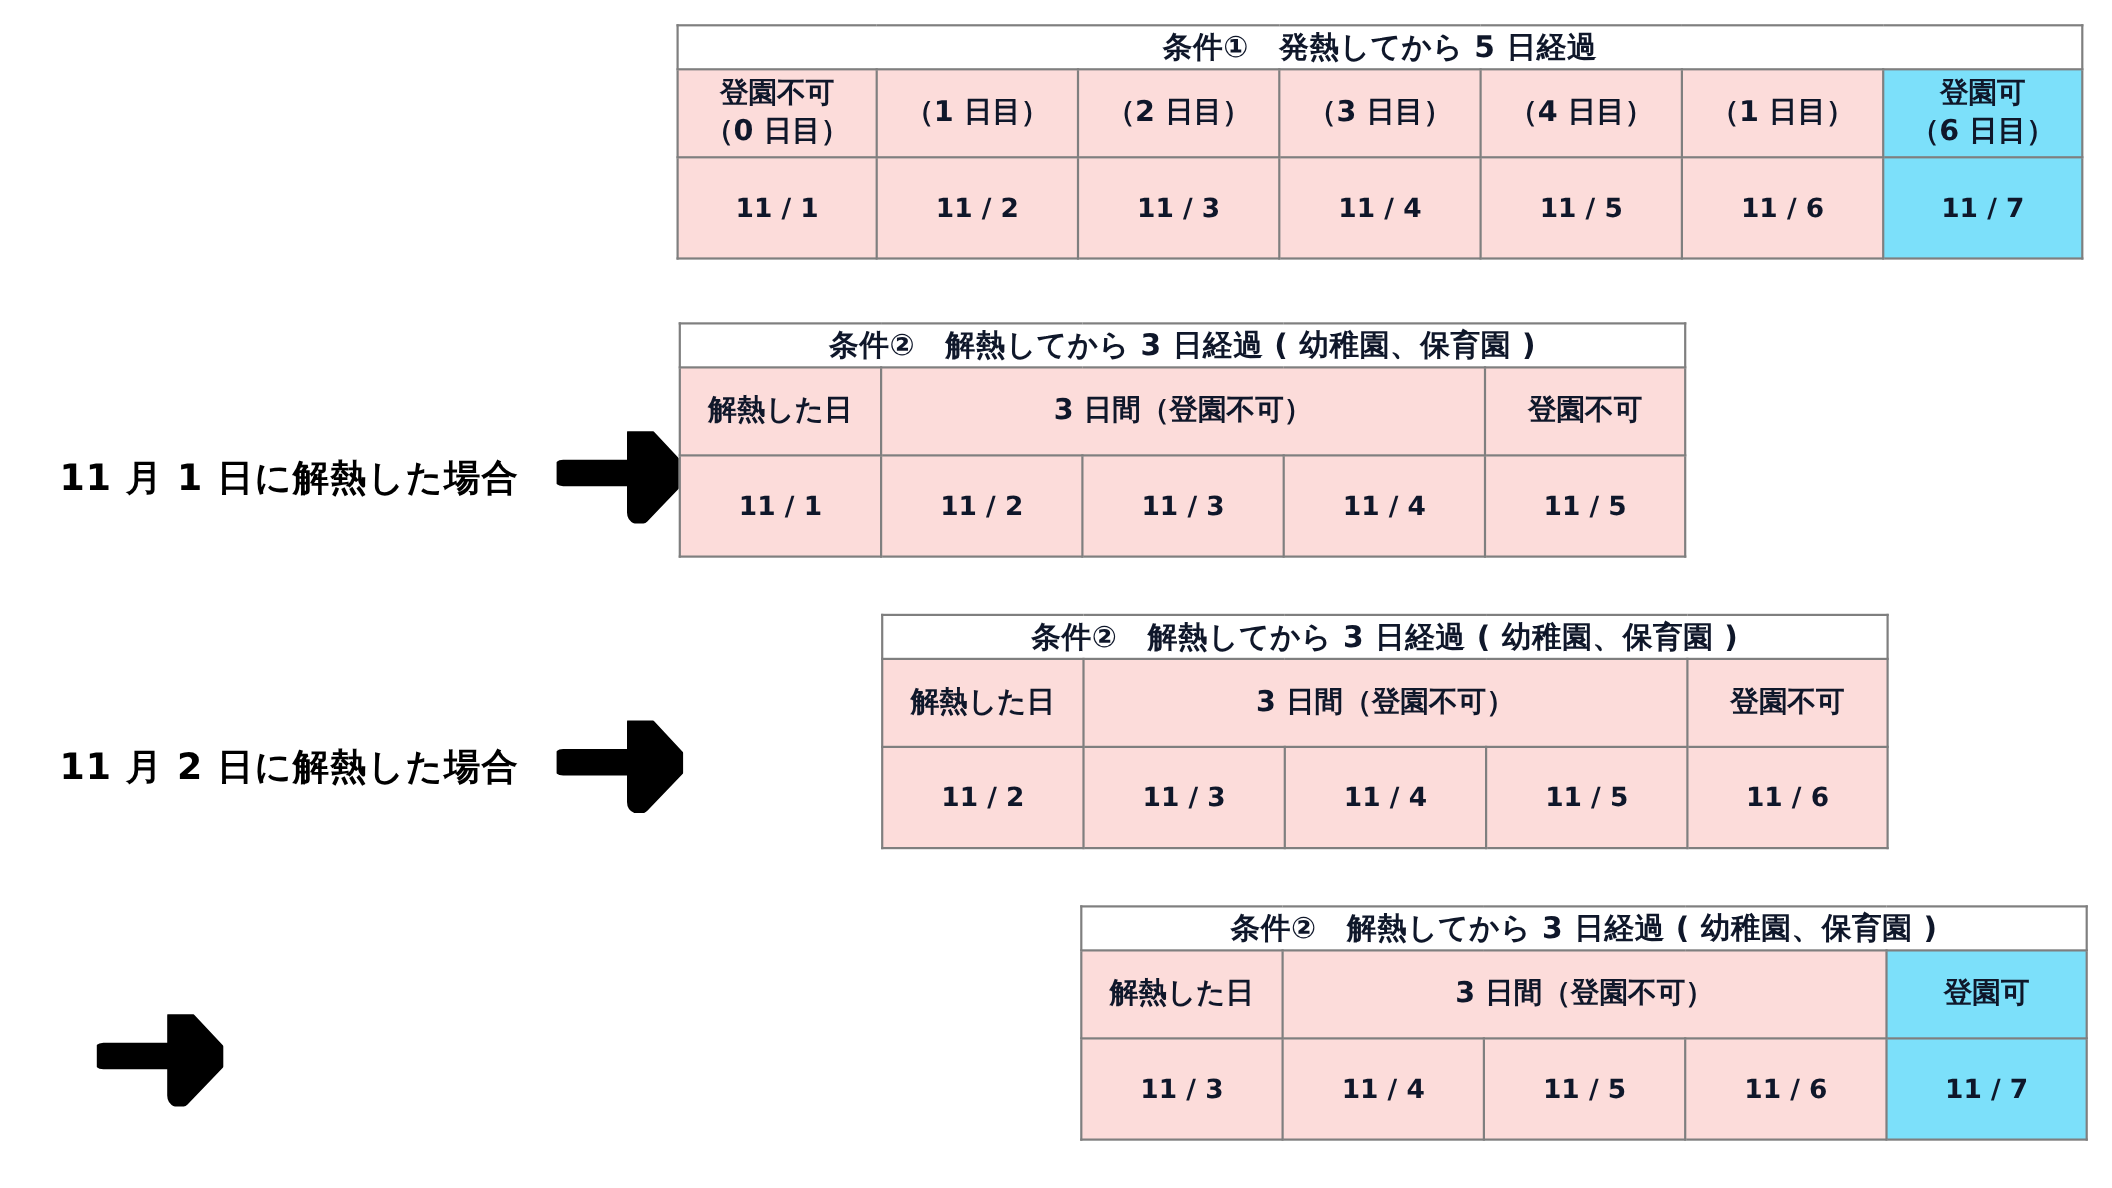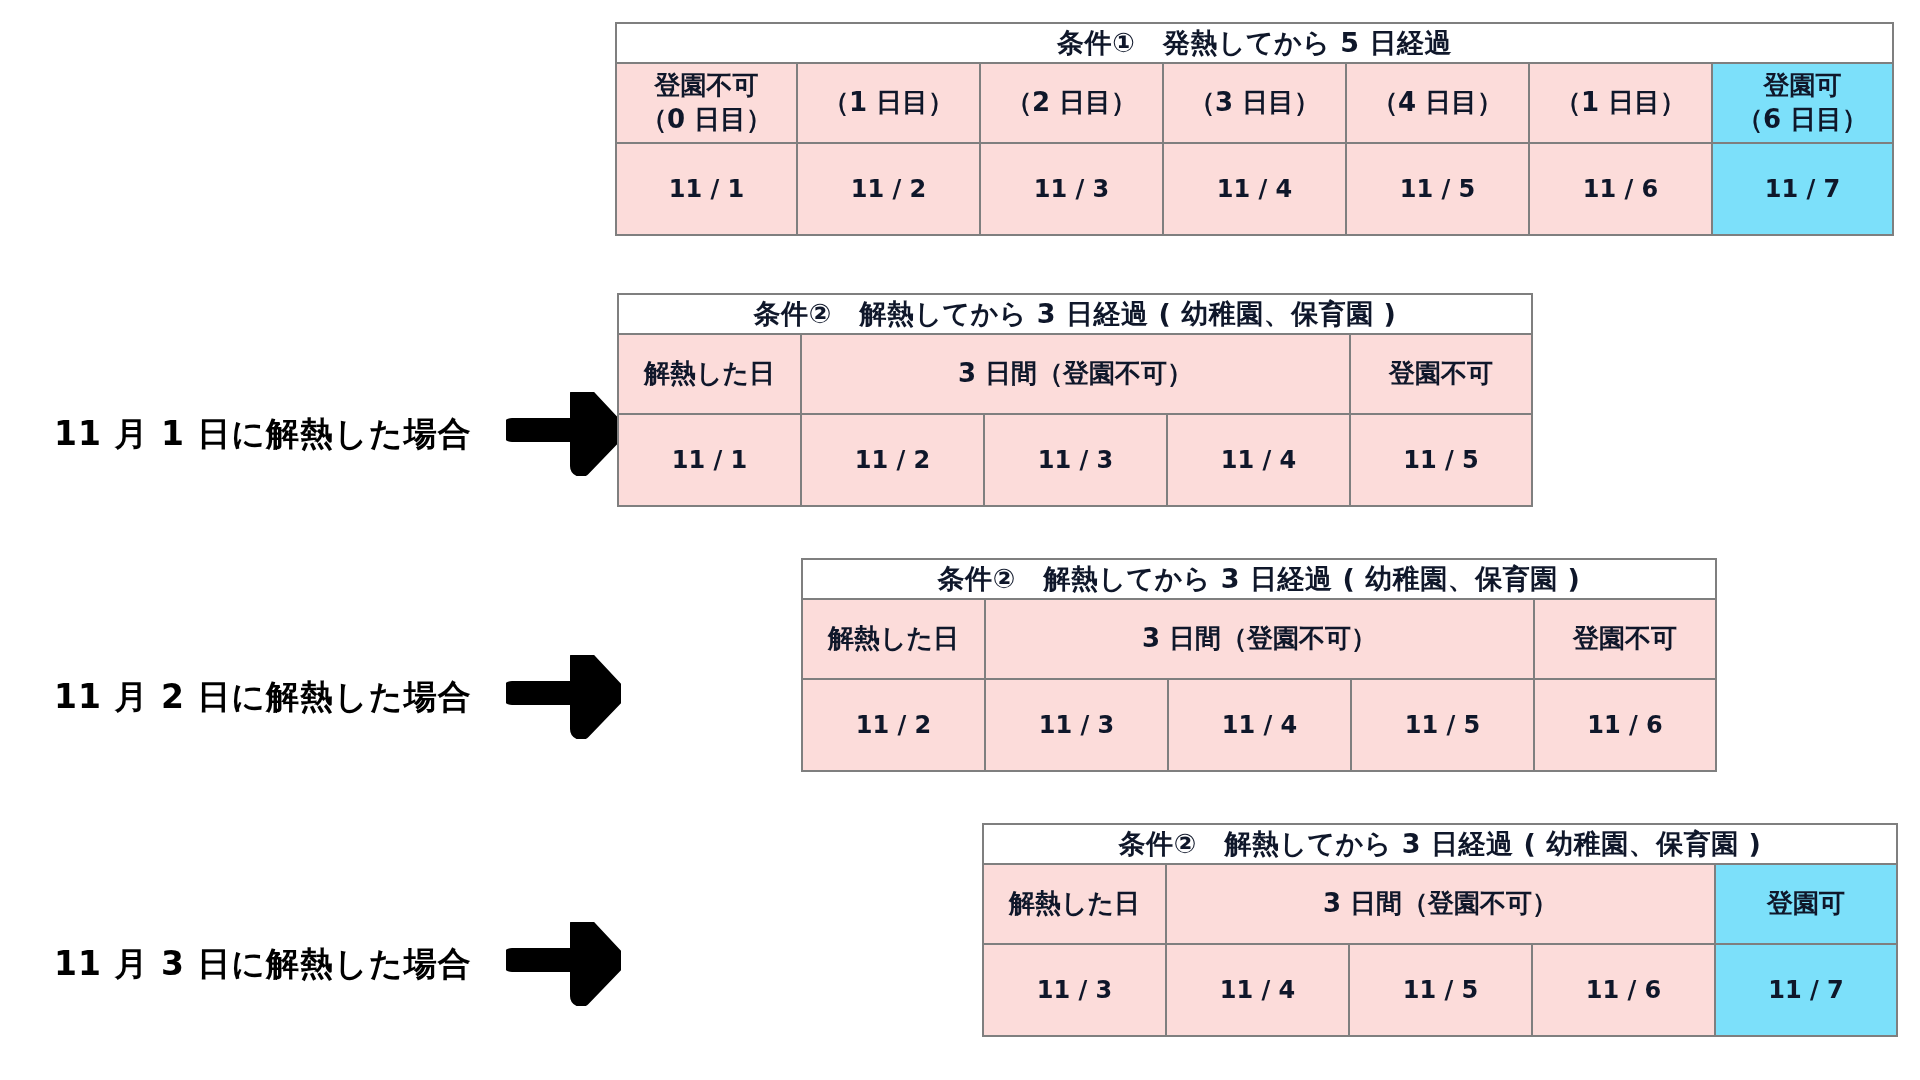--- a/index.html
+++ b/index.html
@@ -207,21 +207,20 @@
       <td class="val">11 / 2</td>
       <td class="val">11 / 3</td>
       <td class="val">11 / 4</td>
       <td class="val">11 / 5</td>
       <td class="val">11 / 6</td>
     </tr>
   </tbody>
     </table>
 
   <div class="caption" style="left:38px; top:922px;">
-    <span class="caption-text">11 月 3 日に解熱した場合</span>
     <svg class="arrow" width="115" height="84" viewBox="0 0 115 84">
       <path d="M0 30 h58 v-24 a11 11 0 0 1 18.5 -8 L112 36 a10 10 0 0 1 0 13 L76.5 86 a11 11 0 0 1 -18.5 -8 v-24 H0 a11 11 0 0 1 -11 -11 v-2 a11 11 0 0 1 11 -11 z" fill="#000000" transform="translate(6,-4)"></path>
     </svg>
   </div>
 
   <table class="tbl" style="left:982px; top:823px; width:914px;">
     <colgroup>
       <col style="width:183px">
         <col style="width:183px">
         <col style="width:183px">

